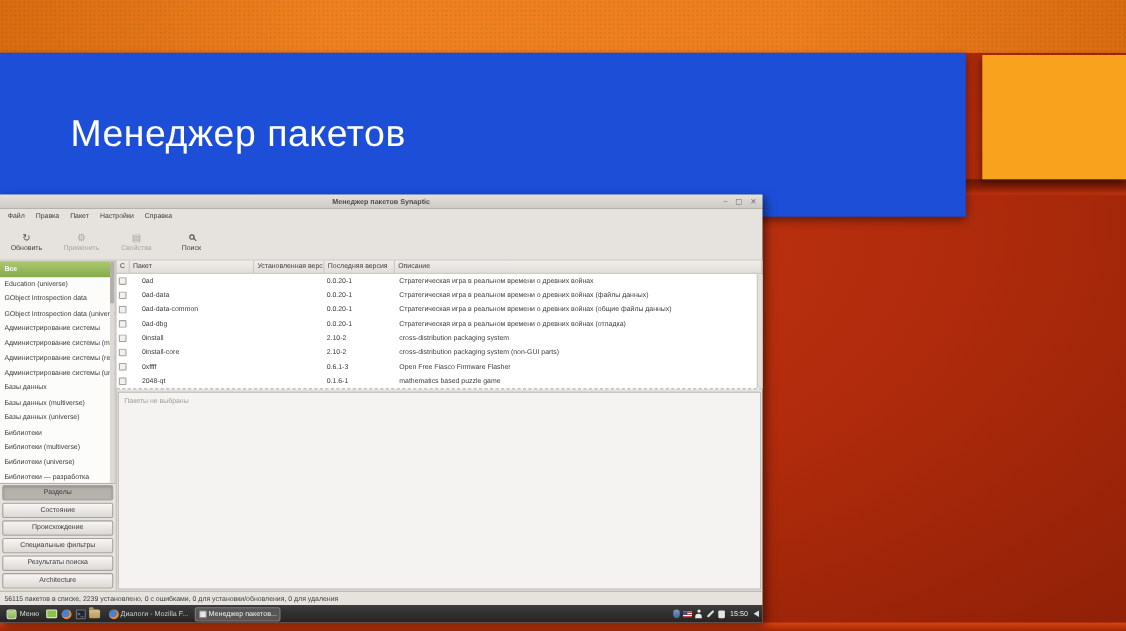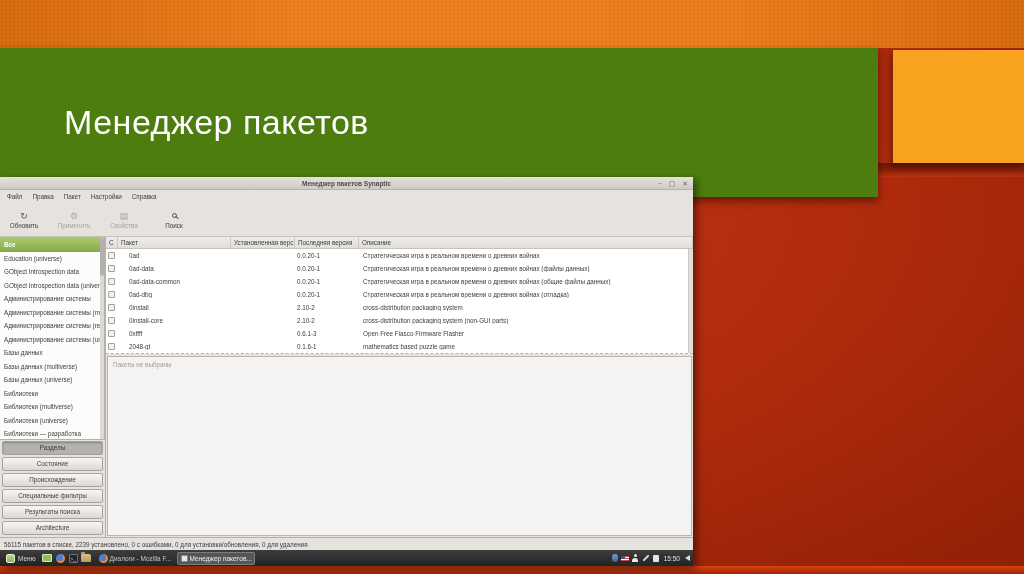--- a/index.html
+++ b/index.html
@@ -17,21 +17,21 @@
       radial-gradient(rgba(0,0,0,0.07) 1px, transparent 1px),
       linear-gradient(90deg,#d86c10 0%, #ef8120 30%, #ee7f1e 70%, #d86c10 100%);
     background-size:4px 4px, 100% 100%;
   }
   .under-stripe {
     position:absolute; left:0; top:163px; width:1024px; height:14px;
     background:linear-gradient(180deg,#691804 0%, #8c2007 55%, #bb3210 100%);
   }
   .banner {
     position:absolute; left:0; top:48px; width:878px; height:149px;
-    background:#4d7c0f;
+    background:#1d4ed8;
     box-shadow:0 4px 8px rgba(0,0,0,0.45);
     display:flex; align-items:center;
   }
   .slide-title {
     color:#ffffff; font-size:34px; font-weight:400; letter-spacing:0.5px;
     padding-left:64px; white-space:nowrap;
   }
   .orange-square {
     position:absolute; left:893px; top:50px; width:131px; height:113px;
     background:#f9a21e; box-shadow:-2px 4px 6px rgba(0,0,0,0.35);

